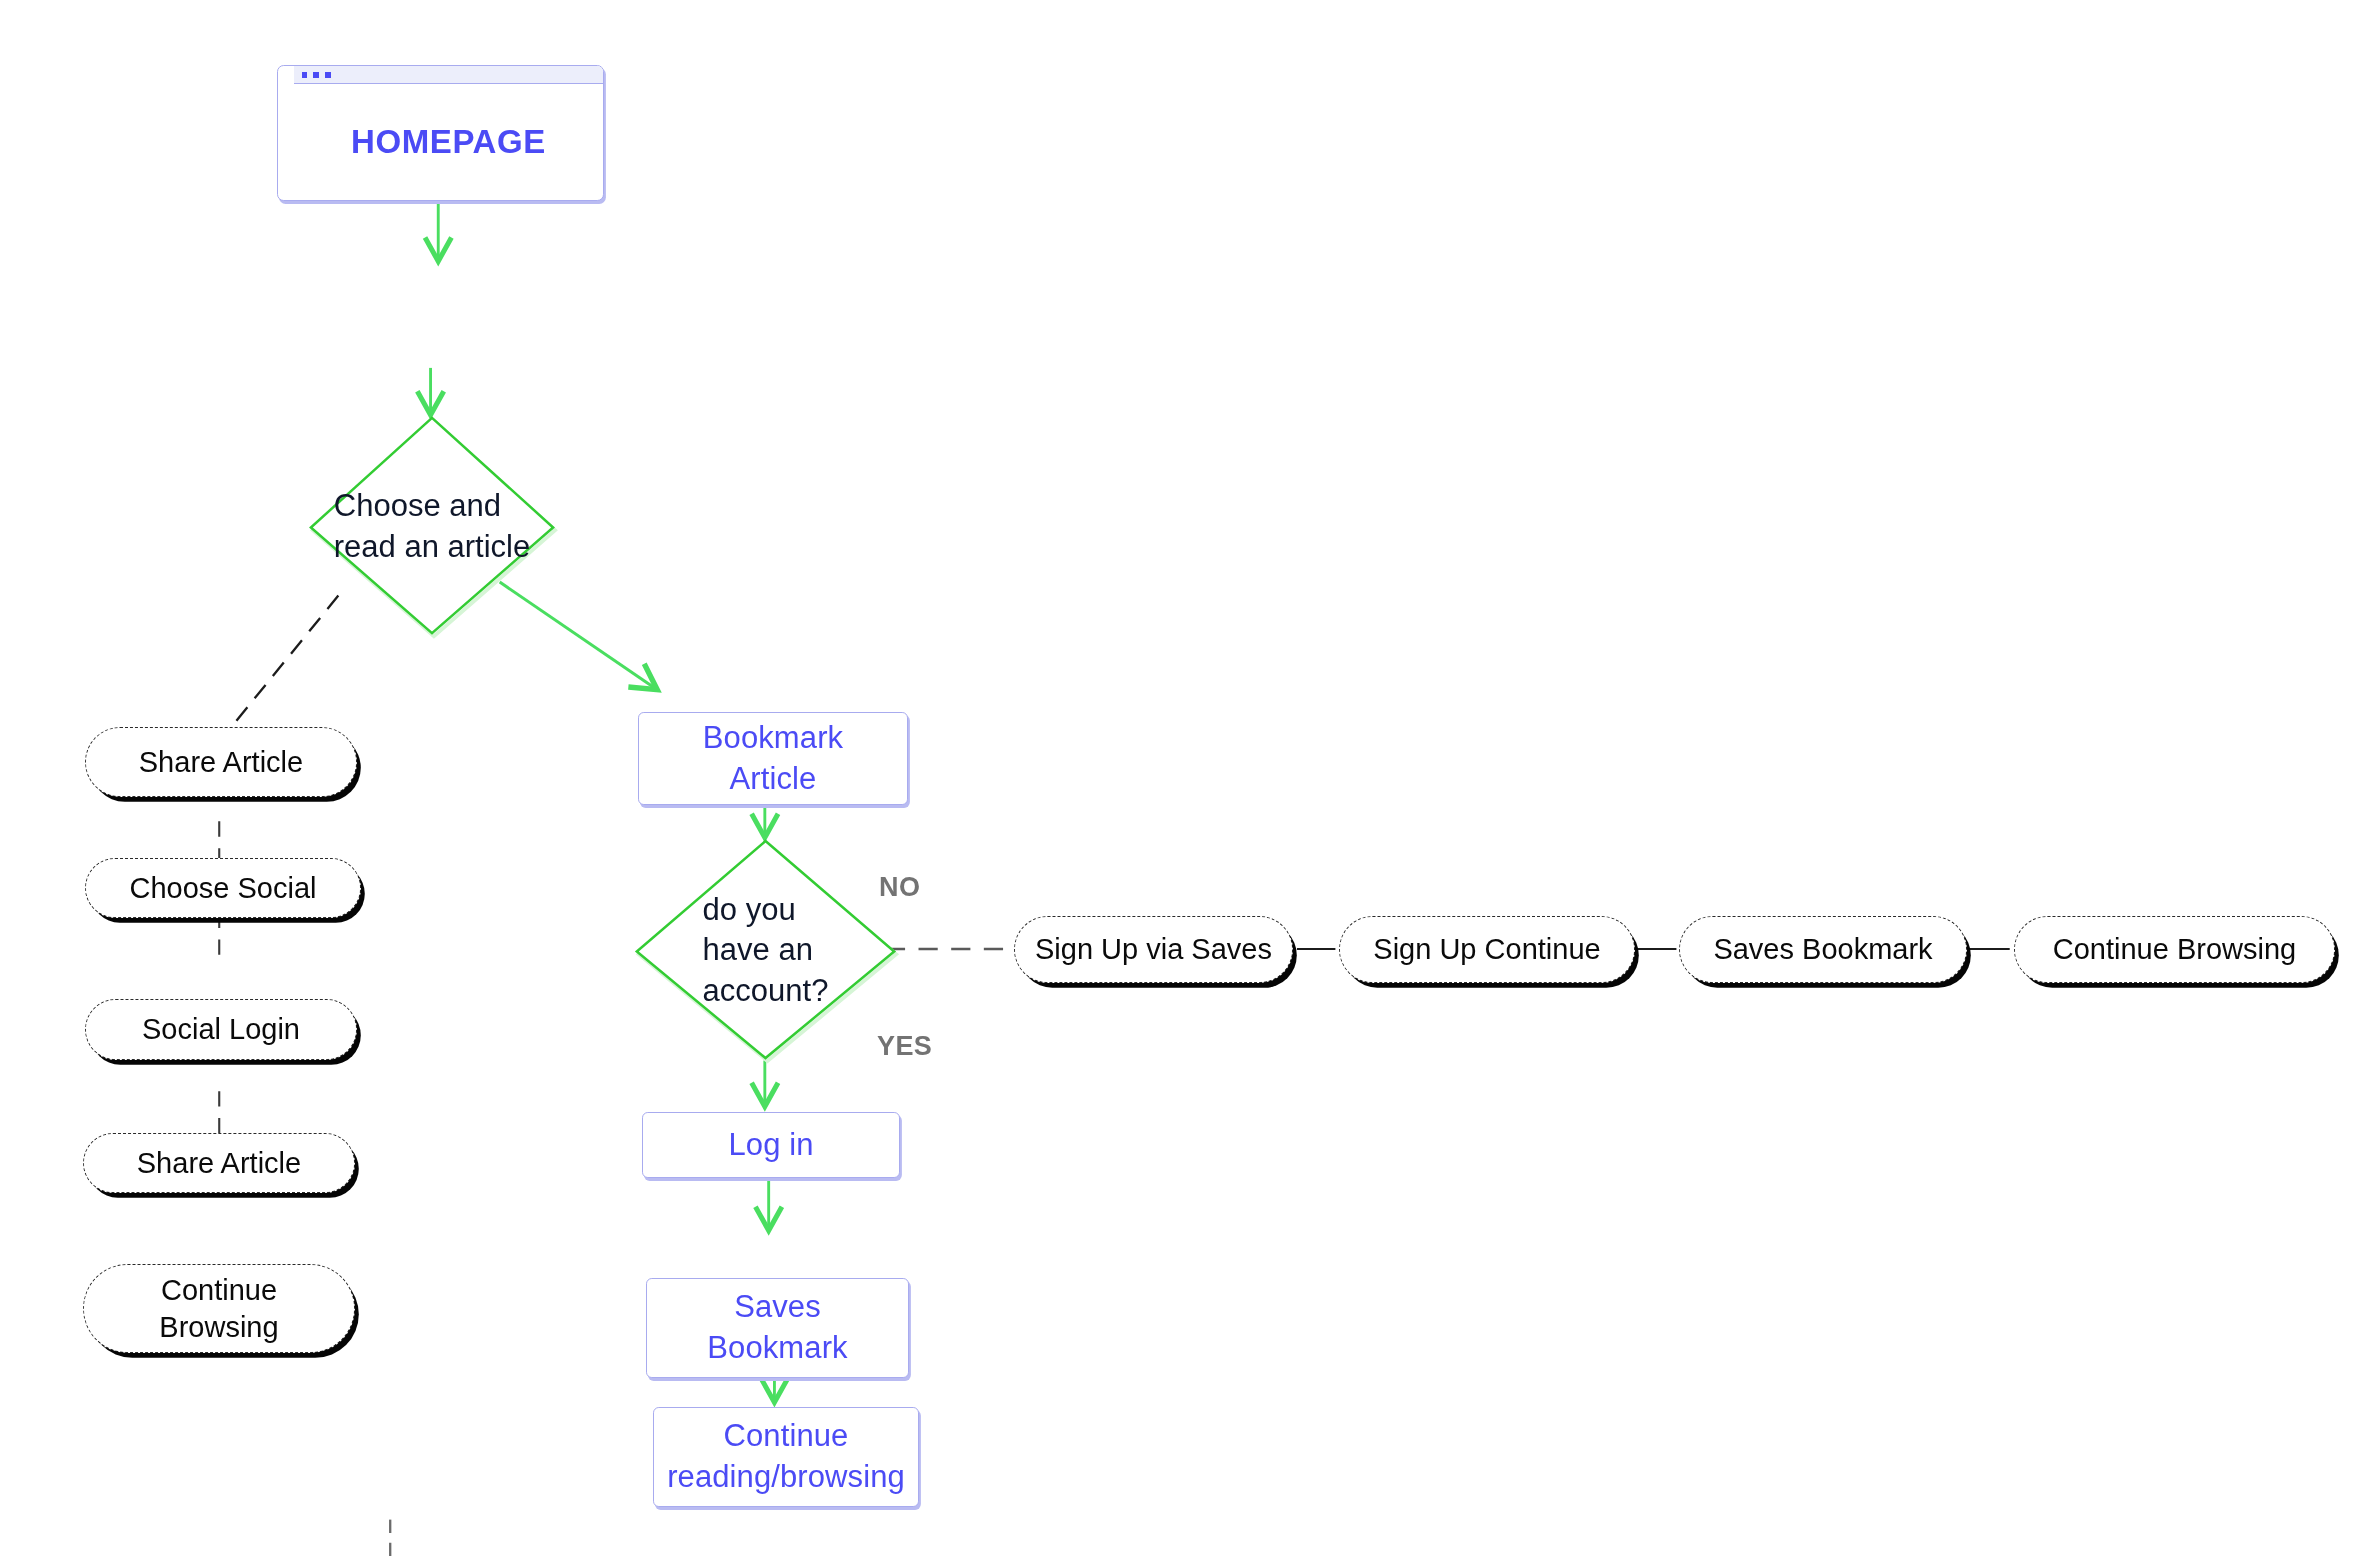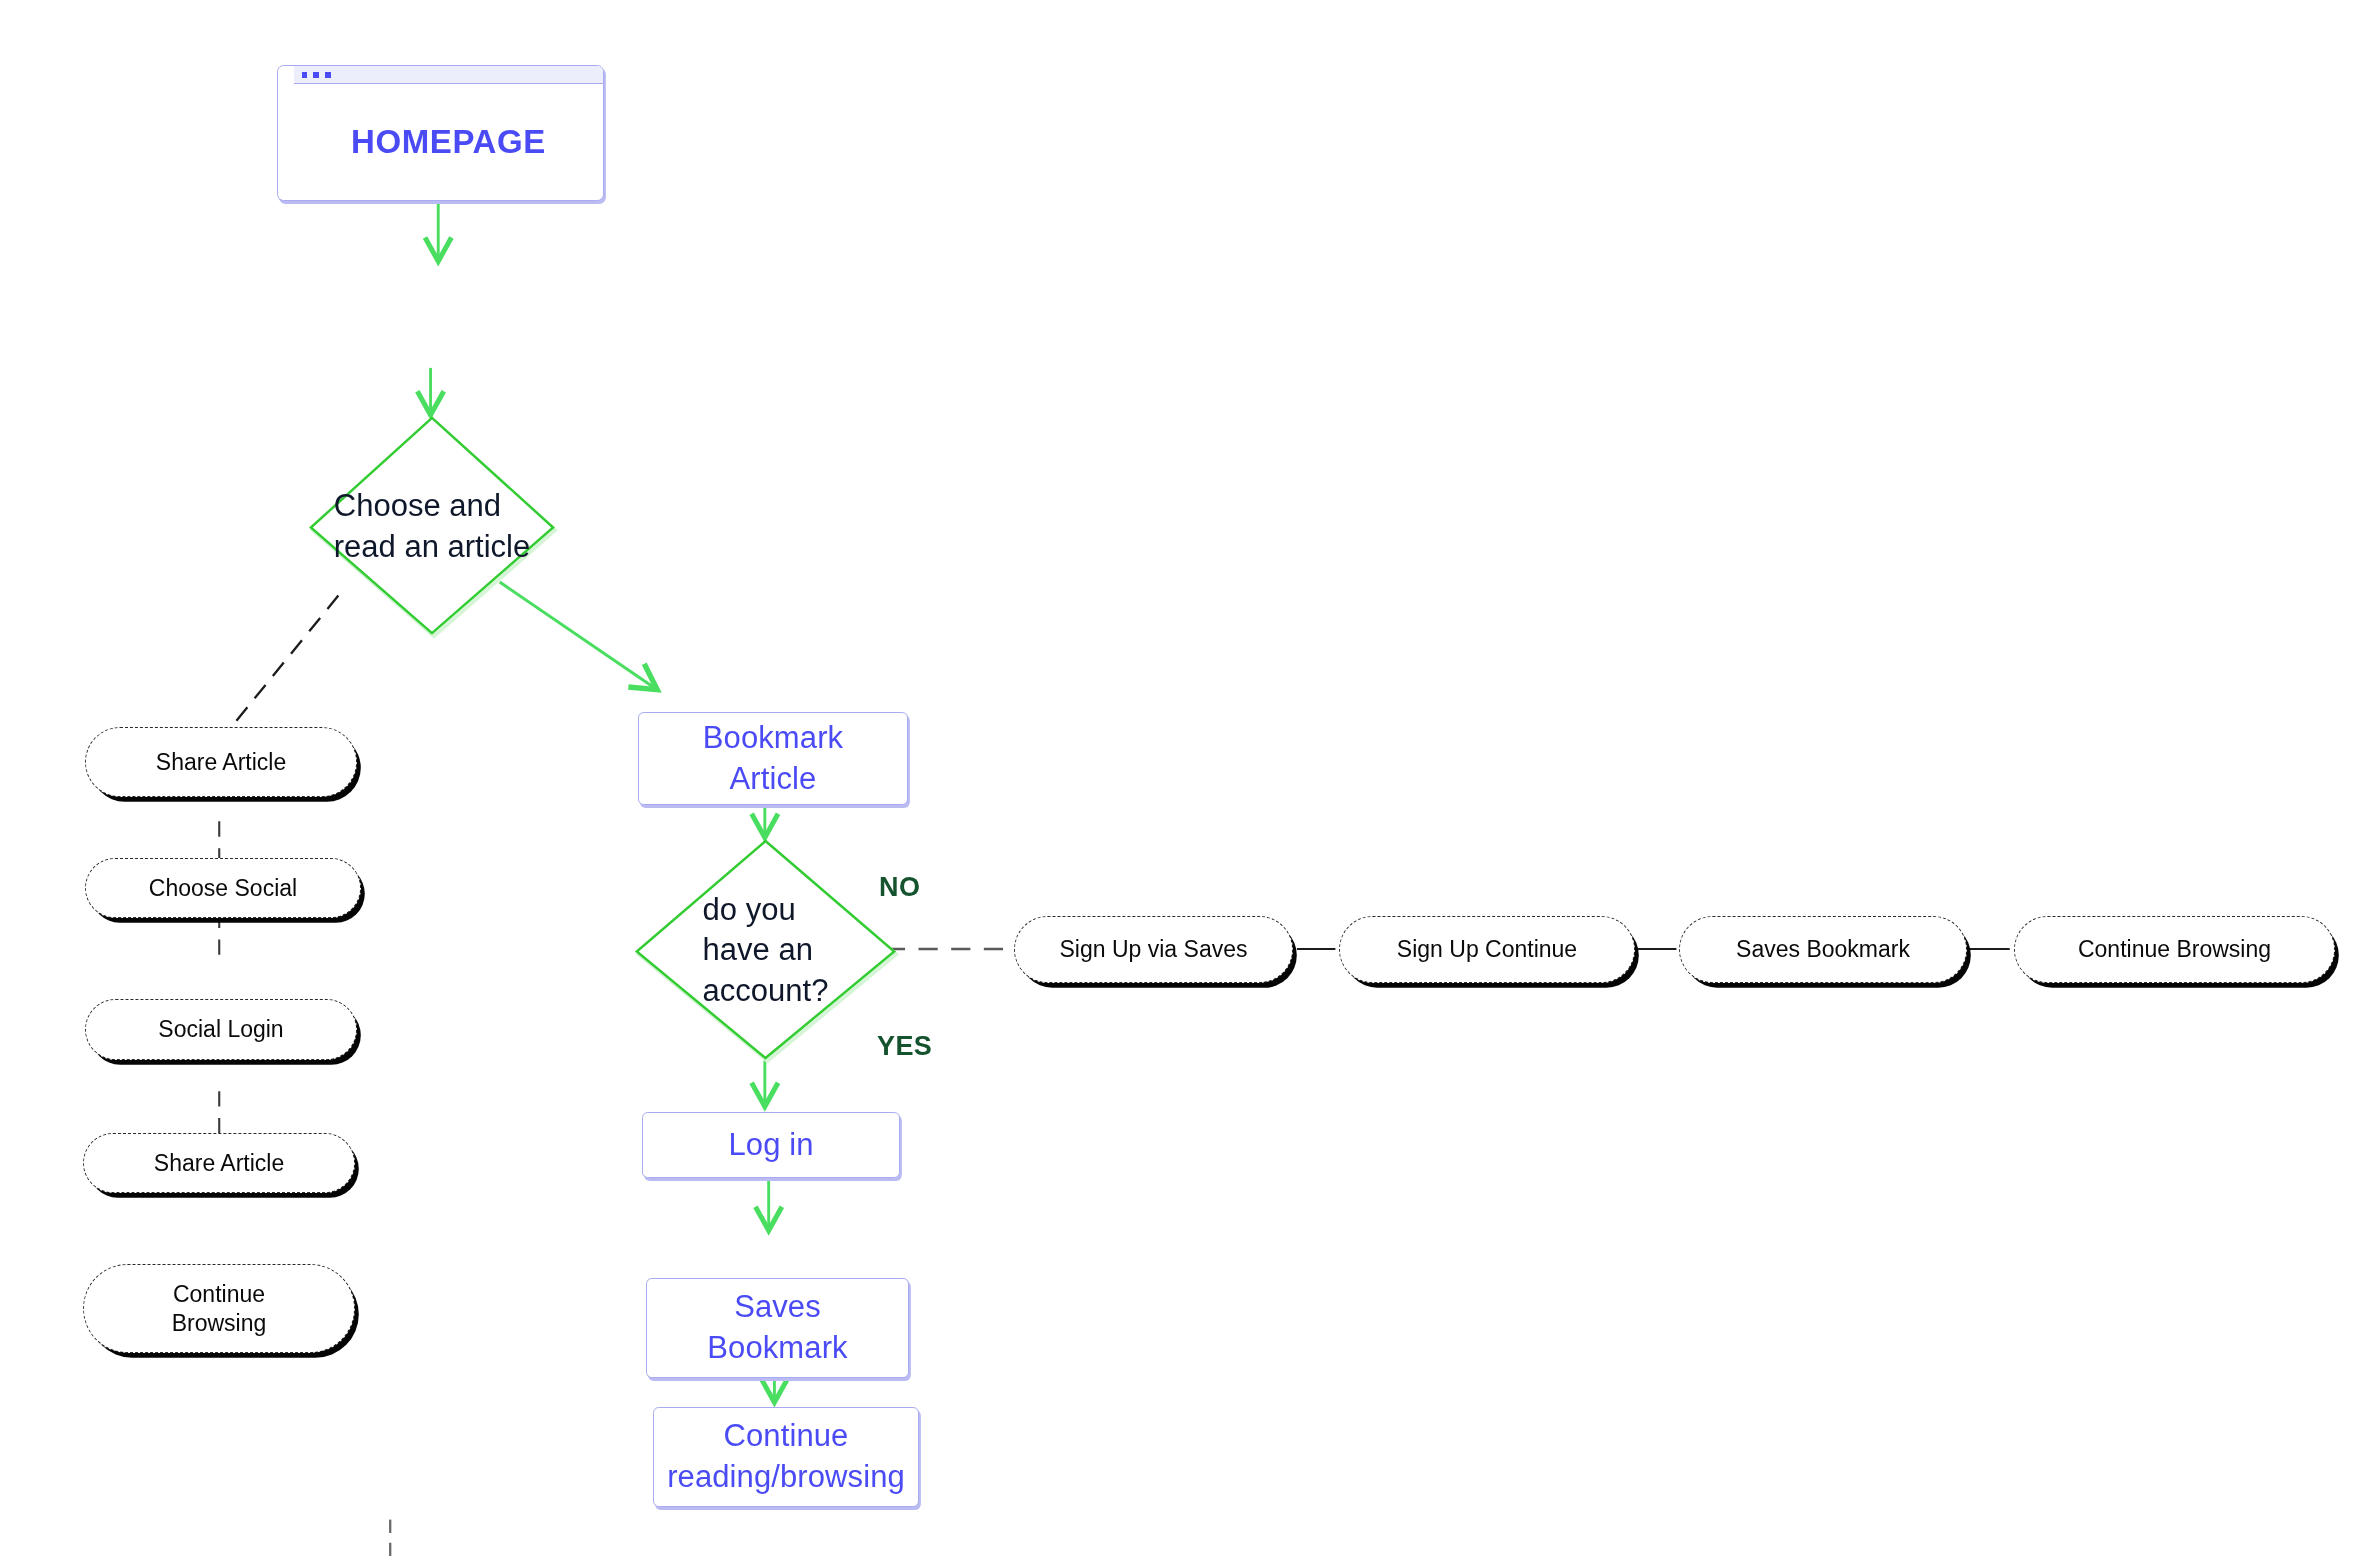--- a/index.html
+++ b/index.html
@@ -114,29 +114,29 @@
     box-sizing: border-box;
     background: #ffffff;
     border: 1.5px dashed #2a2a2a;
     border-radius: 960px;
     box-shadow: 4.8px 5.8px 0 -1px #050505;
     display: flex;
     align-items: center;
     justify-content: center;
     text-align: center;
     color: #0a0a0a;
-    font-size: 23px;
+    font-size: 29px;
     line-height: 1.26;
   }
   .pill .txt { white-space: pre-line; padding: 0 5.8px; }
 
   
   .branch-label {
     position: absolute;
-    color: #14532d;
+    color: #737373;
     font-size: 27px;
     font-weight: bold;
     letter-spacing: 0.4px;
   }
 </style>
 </head>
 <body>
 
 <div id="canvas">
 

